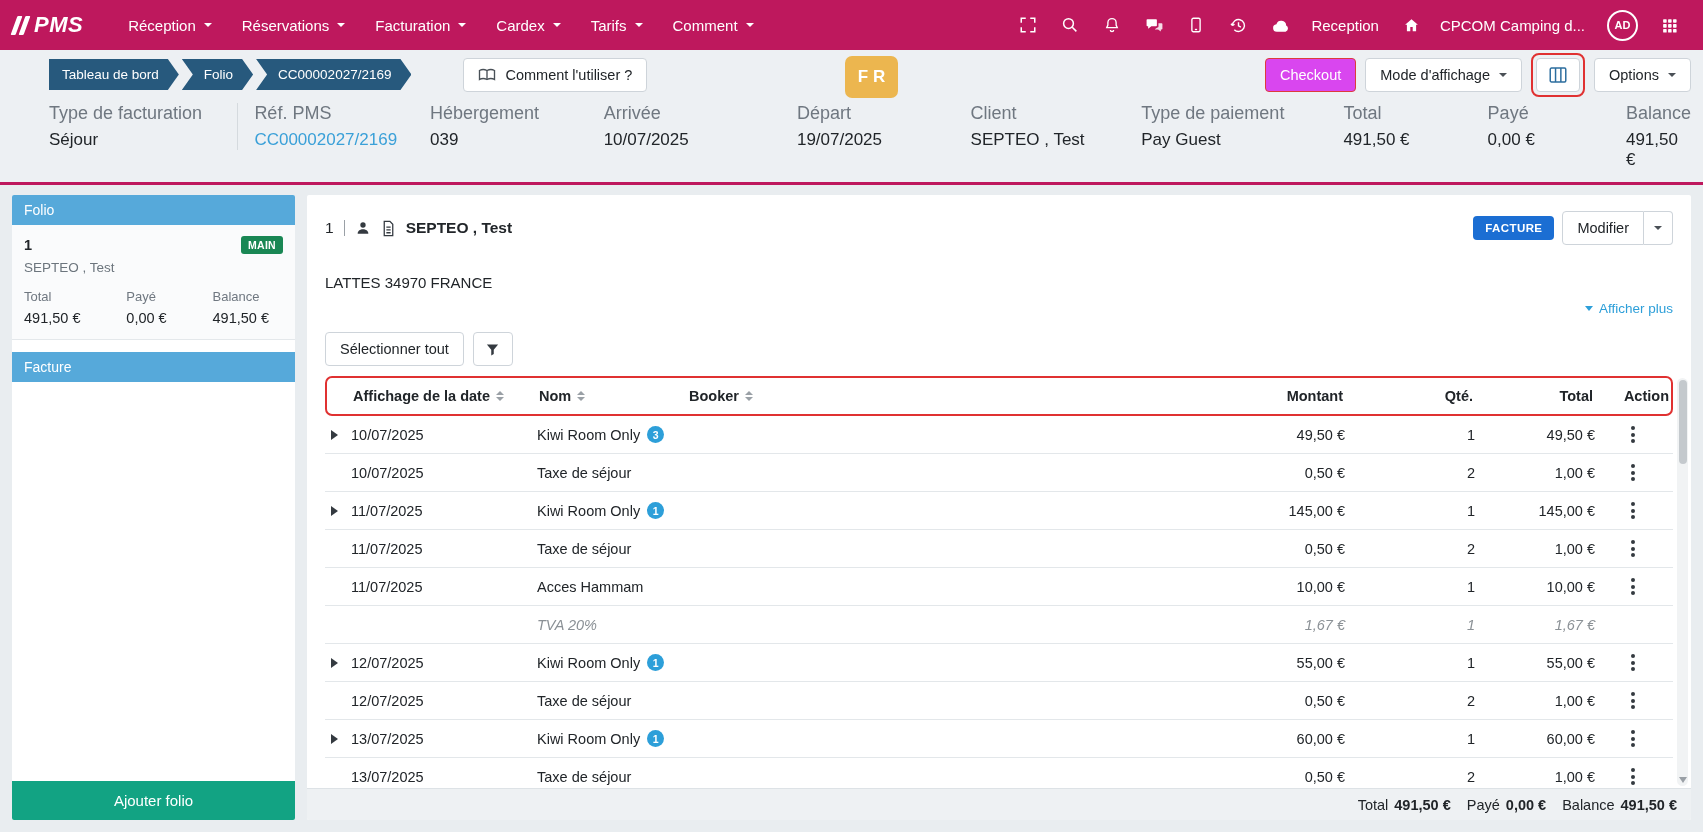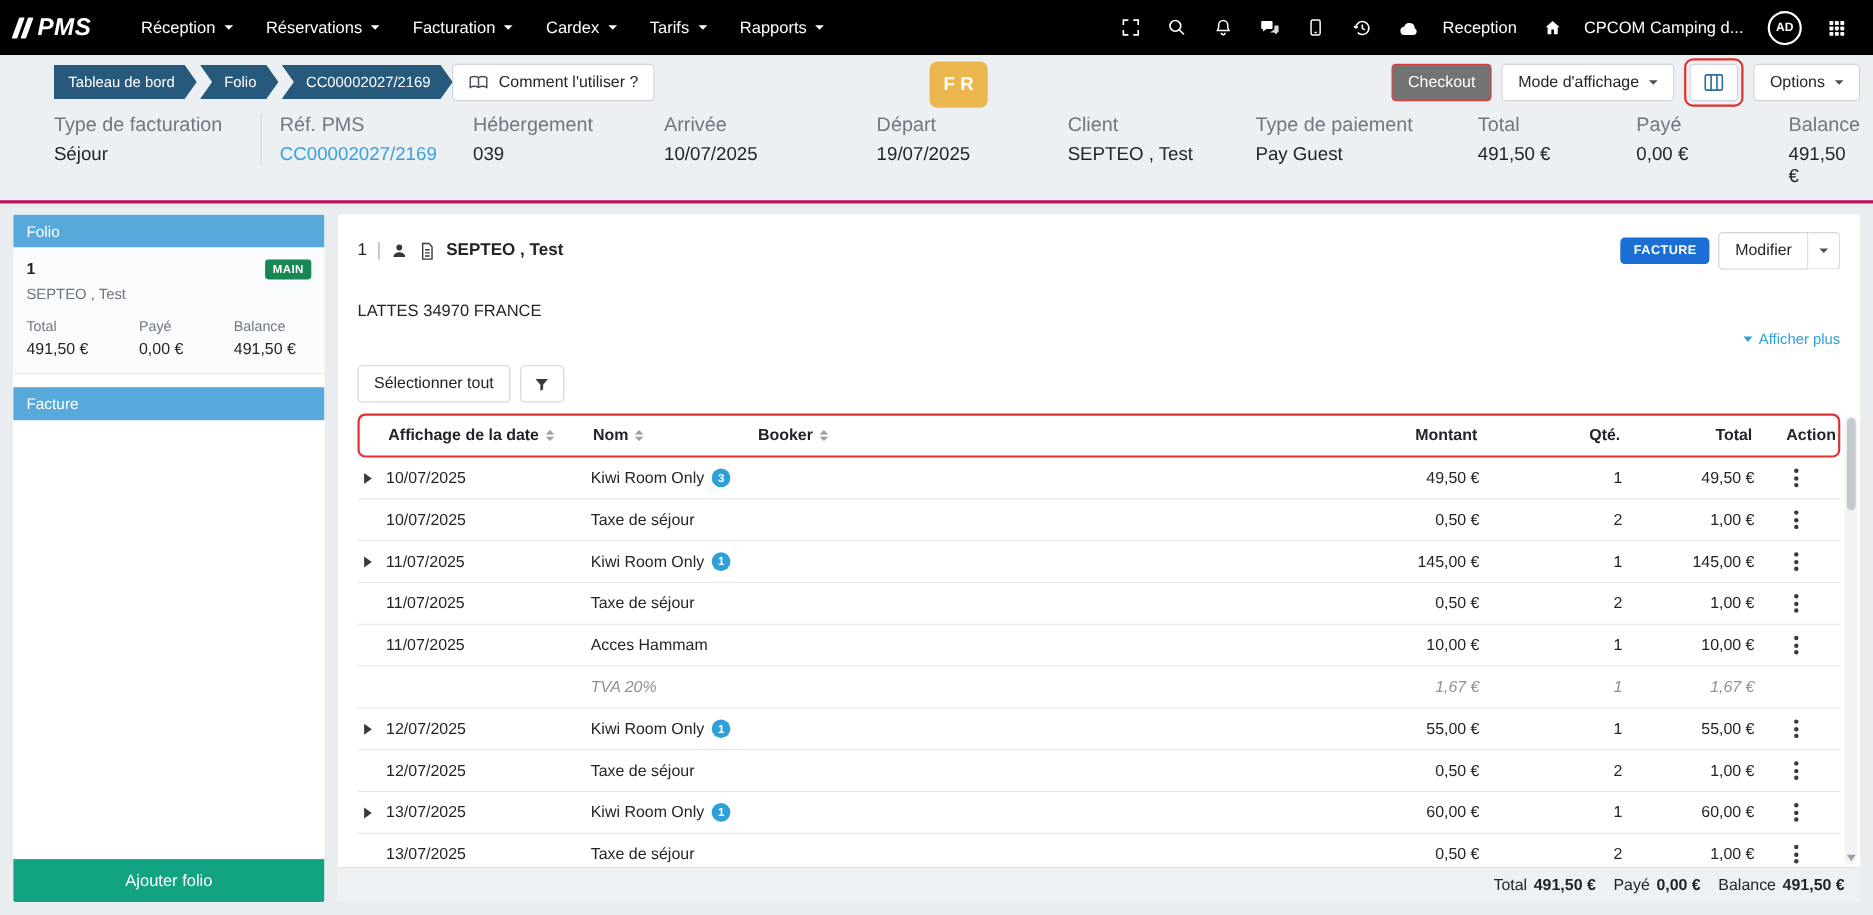--- a/index.html
+++ b/index.html
@@ -1,21 +1,21 @@
 <!DOCTYPE html>
 <html><head>
 <meta charset="utf-8">
 <style>
   * { box-sizing: border-box; margin: 0; padding: 0; }
   html,body { width:1703px; height:832px; overflow:hidden; }
   body { font-family:"Liberation Sans", sans-serif; background:#e9edf0; color:#212529; }
   .app { width:1703px; height:832px; display:flex; flex-direction:column; }
 
   
-  .navbar { height:50px; flex:none; background:#000000; display:flex; align-items:center; padding:0 14px; color:#fff; }
+  .navbar { height:50px; flex:none; background:#be185d; display:flex; align-items:center; padding:0 14px; color:#fff; }
   .brand { display:flex; align-items:center; gap:7px; margin-right:30px; cursor:pointer; }
   .brand-bars { display:flex; gap:3px; }
   .brand-bars i { display:block; width:5px; height:19px; background:#fff; transform:skewX(-20deg); border-radius:1px; }
   .brand-text { font-weight:bold; font-style:italic; font-size:22px; letter-spacing:.5px; }
   .menu { display:flex; align-items:center; }
   .menu-item { display:flex; align-items:center; gap:8px; padding:9px 15px; font-size:15px; border-radius:4px; cursor:pointer; white-space:nowrap; }
   .caret-w { width:0; height:0; border-left:4px solid transparent; border-right:4px solid transparent; border-top:4px solid #fff; }
   .caret-d { width:0; height:0; border-left:4px solid transparent; border-right:4px solid transparent; border-top:4px solid #4a5056; }
   .nav-right { margin-left:auto; display:flex; align-items:center; gap:2px; }
   .icon-btn { width:40px; height:40px; display:flex; align-items:center; justify-content:center; cursor:pointer; border-radius:4px; }
@@ -23,29 +23,29 @@
   .avatar { width:31px; height:31px; border-radius:50%; border:2px solid #fff; display:flex; align-items:center; justify-content:center; font-size:11px; font-weight:bold; color:#fff; margin:0 9px; cursor:pointer; }
 
   
   .subheader { background:#edf0f3; border-bottom:3px solid #be185d; flex:none;padding-left:37px; }
   .crumb-row { height:49px; display:flex; align-items:center; padding:0 12px; position:relative; }
   .breadcrumb { display:flex; align-items:center; gap:3px; }
   .crumb { background:#27597d; color:#fff; font-size:13.5px; height:31px; display:flex; align-items:center; padding:0 20px 0 13px; cursor:pointer; white-space:nowrap;
            clip-path:polygon(0 0, calc(100% - 11px) 0, 100% 50%, calc(100% - 11px) 100%, 0 100%); }
   .crumb.notch { padding-left:22px;
            clip-path:polygon(0 0, calc(100% - 11px) 0, 100% 50%, calc(100% - 11px) 100%, 0 100%, 11px 50%); }
-  .help-btn { }
+  .help-btn { margin-left:52px; }
   .flag-badge { position:absolute; left:808px; top:6px; width:53px; height:42px; background:#ecb64f; border-radius:7px; display:flex; align-items:center; justify-content:center;
                 color:#fff; font-weight:bold; font-size:17px; letter-spacing:5px; padding-left:5px; cursor:pointer; }
   .crumb-actions { margin-left:auto; display:flex; align-items:center; gap:9px; }
   .red-outline { border:2px solid #e03131; border-radius:8px; padding:3px; display:inline-flex; }
 
   .btn { display:inline-flex; align-items:center; justify-content:center; gap:9px; height:34px; padding:0 14px; border-radius:4px; font-size:14.5px;
          border:1px solid #ced4da; background:#fff; color:#212529; cursor:pointer; white-space:nowrap; }
-  .btn-red  { background:#737373; border-color:#dc3c3c; color:#fff; }
+  .btn-red  { background:#d946ef; border-color:#dc3c3c; color:#fff; }
   .btn-teal { background:#12a383; border-color:#12a383; color:#fff; }
   .btn-blue { background:#2d9fd9; border-color:#2d9fd9; color:#fff; }
   .btn-outline-blue { border-color:#2d9fd9; color:#2d9fd9; background:#fff; }
   .btn-icon { width:44px; padding:0; }
 
   .info-row { display:flex; align-items:flex-start; padding:4px 12px 12px; }
   .field { display:flex; flex-direction:column; gap:6px; }
   .field .lbl { font-size:18px; color:#6f7780; }
   .field .val { font-size:17px; color:#212529; }
   .field .val.link { color:#3aa0d8; cursor:pointer; }
@@ -150,21 +150,21 @@
         </div>
       <div class="menu-item">
           <span>Cardex</span>
           <span class="caret-w"></span>
         </div>
       <div class="menu-item">
           <span>Tarifs</span>
           <span class="caret-w"></span>
         </div>
       <div class="menu-item">
-          <span>Rapports</span>
+          <span>Comment</span>
           <span class="caret-w"></span>
         </div>
     </div>
     <div class="nav-right">
       <span class="icon-btn">
         <svg width="18" height="18" viewBox="0 0 24 24" fill="none" stroke="#fff" stroke-width="2">
             <path d="M3 9V3h6M15 3h6v6M21 15v6h-6M9 21H3v-15" stroke="none"></path>
             <path d="M3 9V3h6"></path>
             <path d="M15 3h6v6"></path>
             <path d="M21 15v6h-6"></path>

